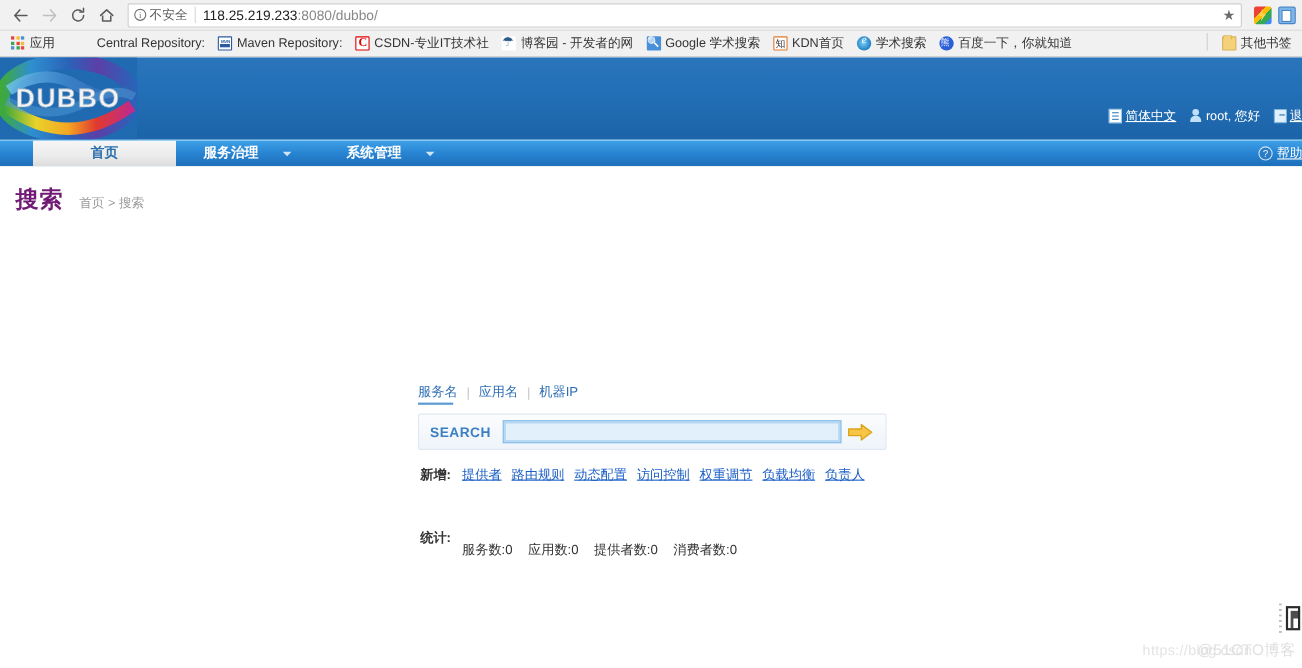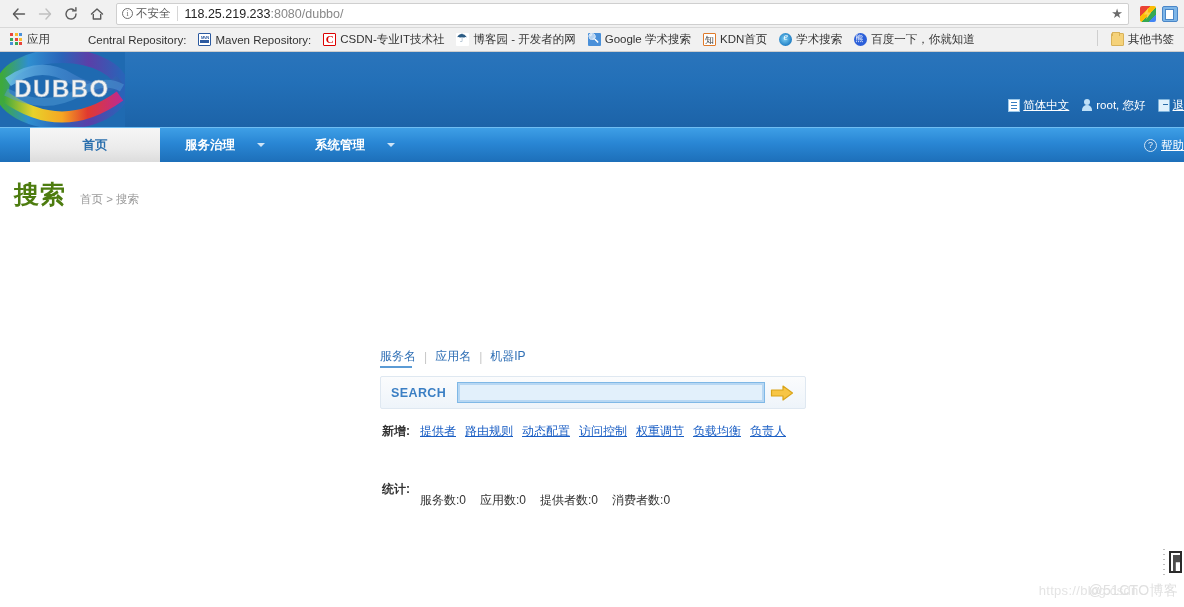--- a/index.html
+++ b/index.html
@@ -168,21 +168,21 @@
   .ic-doc { background:#fff; border:1px solid #9dc9ea; }
   .ic-doc::after{content:"";position:absolute;left:2px;top:2px;right:2px;height:1px;
     background:#3a7fc1;box-shadow:0 3px 0 #3a7fc1,0 6px 0 #3a7fc1;}
   .ic-user::after{content:"";position:absolute;left:3px;top:0;width:6px;height:6px;border-radius:50%;background:#bfe0f7;}
   .ic-user::before{content:"";position:absolute;left:1px;top:6px;width:10px;height:6px;
     border-radius:5px 5px 0 0;background:#bfe0f7;}
   .ic-exit { background:#dff0fc; border:1px solid #7fb4dc; border-radius:1px; }
   .ic-exit::after{content:"";position:absolute;right:1px;top:4px;width:5px;height:1px;background:#2c6ca8;}
 
   .navbar {
-    height: 35px;
+    height: 24px;
     background: linear-gradient(to bottom, #3e9fe6 0%, #2986d4 45%, #1d6fb9 100%);
     border-top: 1px solid #6fbdf2;
     display: flex;
     align-items: stretch;
     position: relative;
   }
   .nav-item {
     display: flex; align-items: center; justify-content: center;
     gap: 22px;
     color: #fff; font-size: 12.5px; font-weight: bold;
@@ -208,21 +208,21 @@
     width:13px;height:13px;border-radius:50%;border:1px solid #cfe4f6;color:#eaf4fd;
     font-size:9px;display:flex;align-items:center;justify-content:center;background:#2a7cc4;
   }
   .nav-help a{color:#fff;text-decoration:underline;}
 
   .page-title-bar {
     padding: 16px 0 0 14px;
     display: flex; align-items: baseline; gap: 14px;
     border-bottom: 1px solid transparent;
   }
-  .page-title { font-size: 25px; font-weight: bold; color: #4d7c0f; letter-spacing: 1px;}
+  .page-title { font-size: 21px; font-weight: bold; color: #701a75; letter-spacing: 1px;}
   .breadcrumb { font-size: 11.5px; color: #9a9a9a; }
 
   .search-wrap {
     position: absolute;
     left: 380px; top: 296px;
     width: 430px;
   }
   .search-tabs {
     display:flex; align-items:center; gap:0;
     font-size: 12px; color:#3a7bbf; margin-bottom: 8px;

